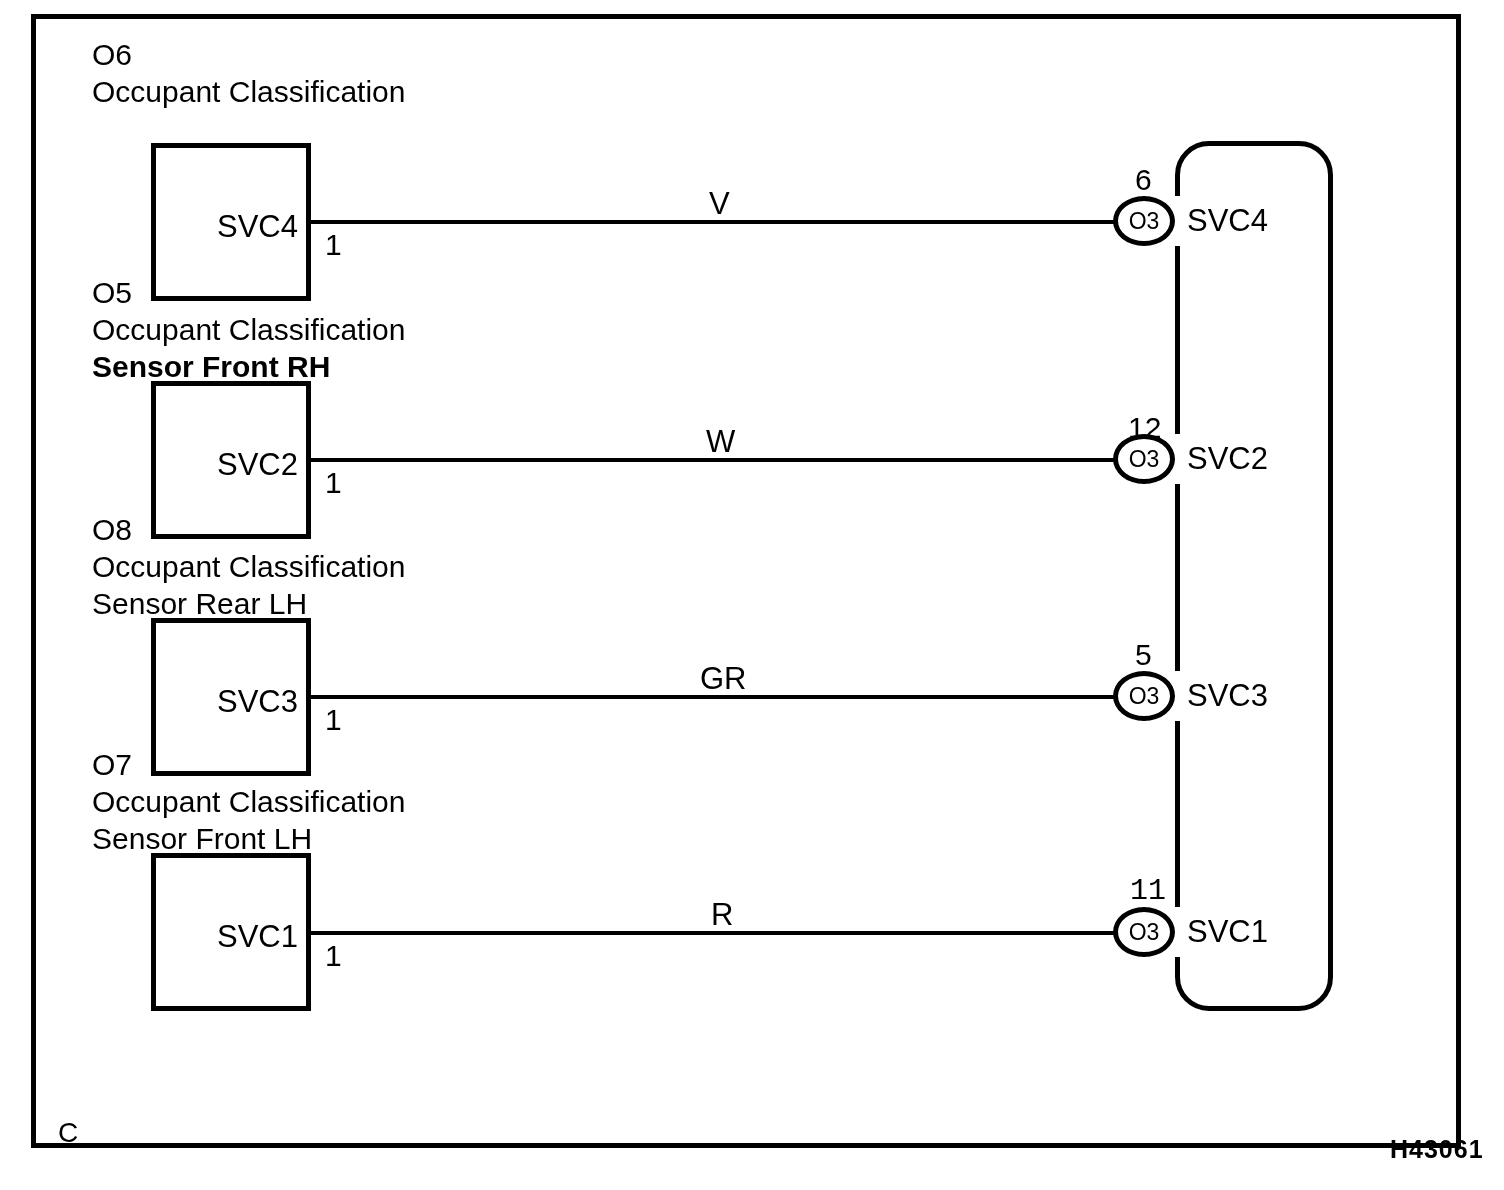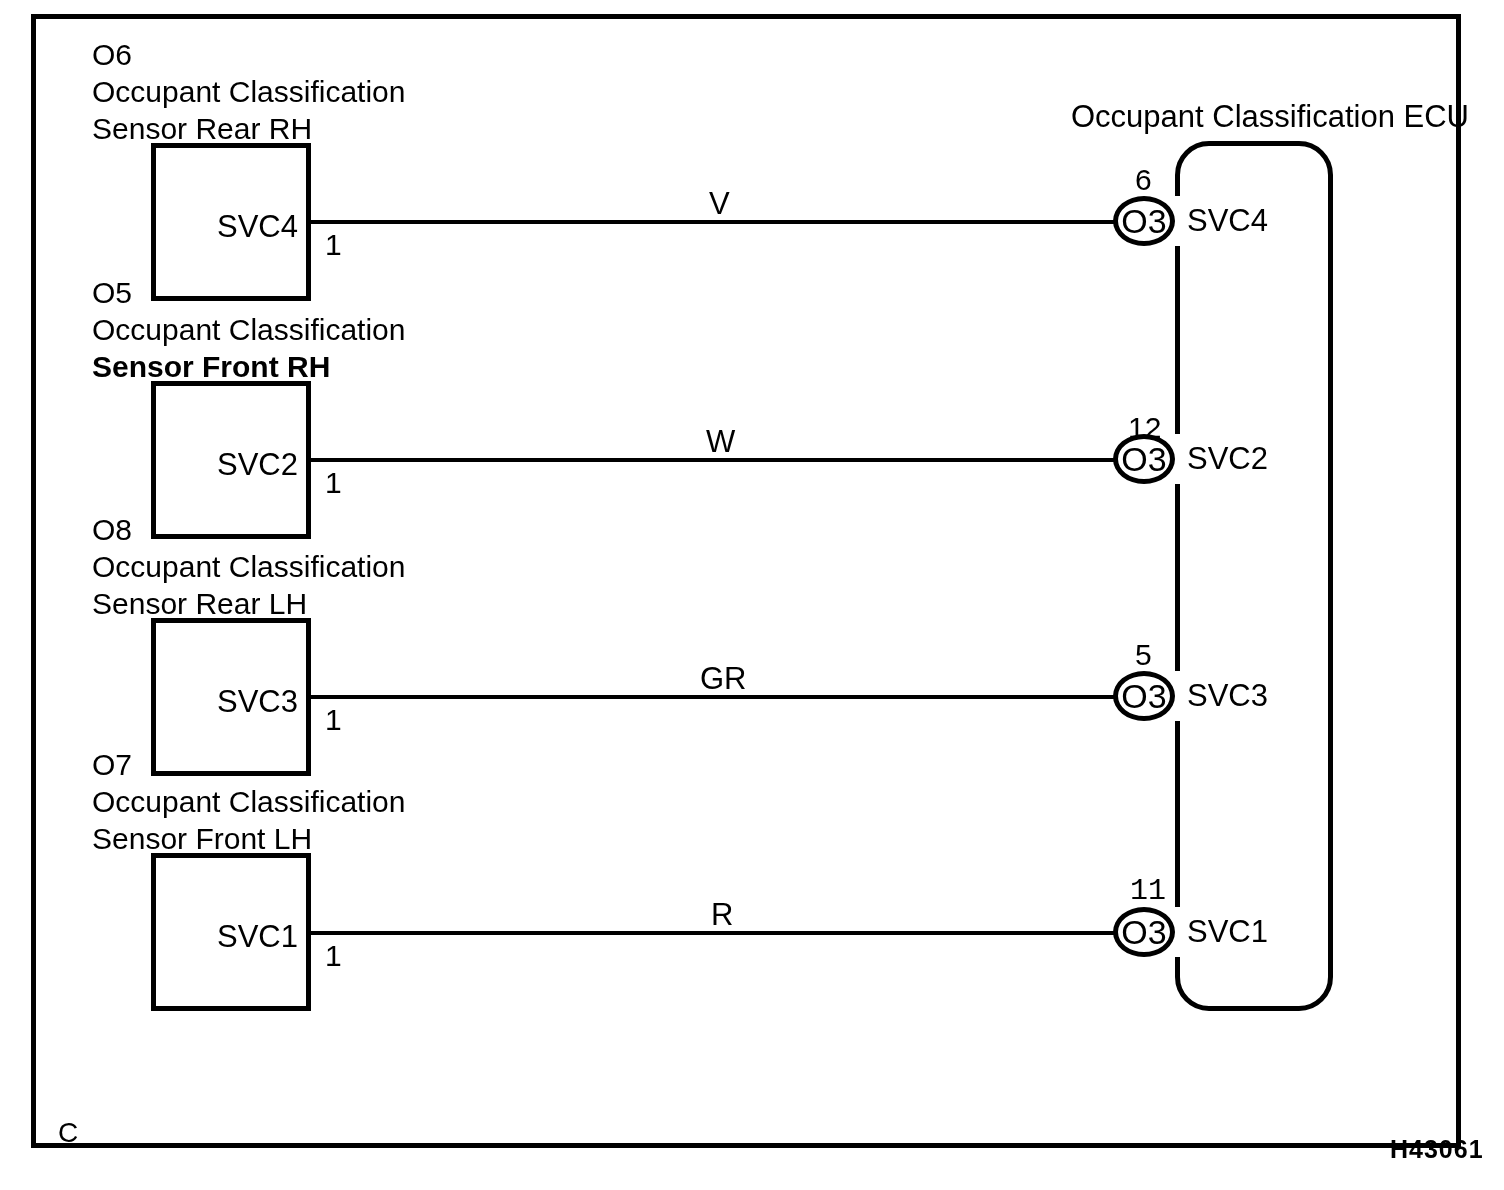--- a/index.html
+++ b/index.html
@@ -110,21 +110,21 @@
   }
   .conn-text {
     position: absolute;
     left: 0;
     top: 0;
     width: 100%;
     height: 100%;
     display: flex;
     align-items: center;
     justify-content: center;
-    font-size: 34px;
+    font-size: 23px;
     line-height: 28px;
   }
   .conn-pin {
     position: absolute;
     font-size: 30px;
     line-height: 30px;
     white-space: nowrap;
     z-index: 4;
   }
   .ecu-term {
@@ -157,21 +157,20 @@
 </style>
 </head>
 <body>
 
 <div id="page">
 
   <div class="frame"></div>
 
   <div class="code-lbl" style="left:92px; top:36px;">O6</div>
   <div class="lbl" style="left:92px; top:73px;">Occupant Classification</div>
-  <div class="lbl" style="left:92px; top:110px;">Sensor Rear RH</div>
 
   <div class="sensor-box" style="left:151px; top:143px;">
     <span class="term-name" style="top:63px;">SVC4</span>
   </div>
 
   <div class="wire" style="left:310px; top:220px; width:806px;"></div>
   <div class="wire-label" style="left:709px; top:188px;">V</div>
   <div class="pin-left" style="left:325px; top:230px;">1</div>
 
   <div class="conn-notch" style="left:1172px; top:196px; height:50px;"></div>
@@ -231,19 +230,18 @@
   <div class="wire-label" style="left:711px; top:899px;">R</div>
   <div class="pin-left" style="left:325px; top:941px;">1</div>
 
   <div class="conn-notch" style="left:1172px; top:907px; height:50px;"></div>
   <div class="conn" style="left:1113px; top:907px;">
     <span class="conn-text">O3</span>
   </div>
   <div class="conn-pin" style="left:1130px; top:876px;font-family:Liberation Mono, monospace;">11</div>
   <div class="ecu-term" style="left:1187px; top:916px;">SVC1</div>
 
-  <div class="ecu-title">Occupant Classification ECU</div>
   <div class="ecu"></div>
 
   <div class="corner-code" style="left:58px; top:1119px;">C</div>
   <div class="doc-code" style="left:1390px; top:1137px;font-weight:bold;">H43061</div>
 
 </div>
 
 </body></html>

